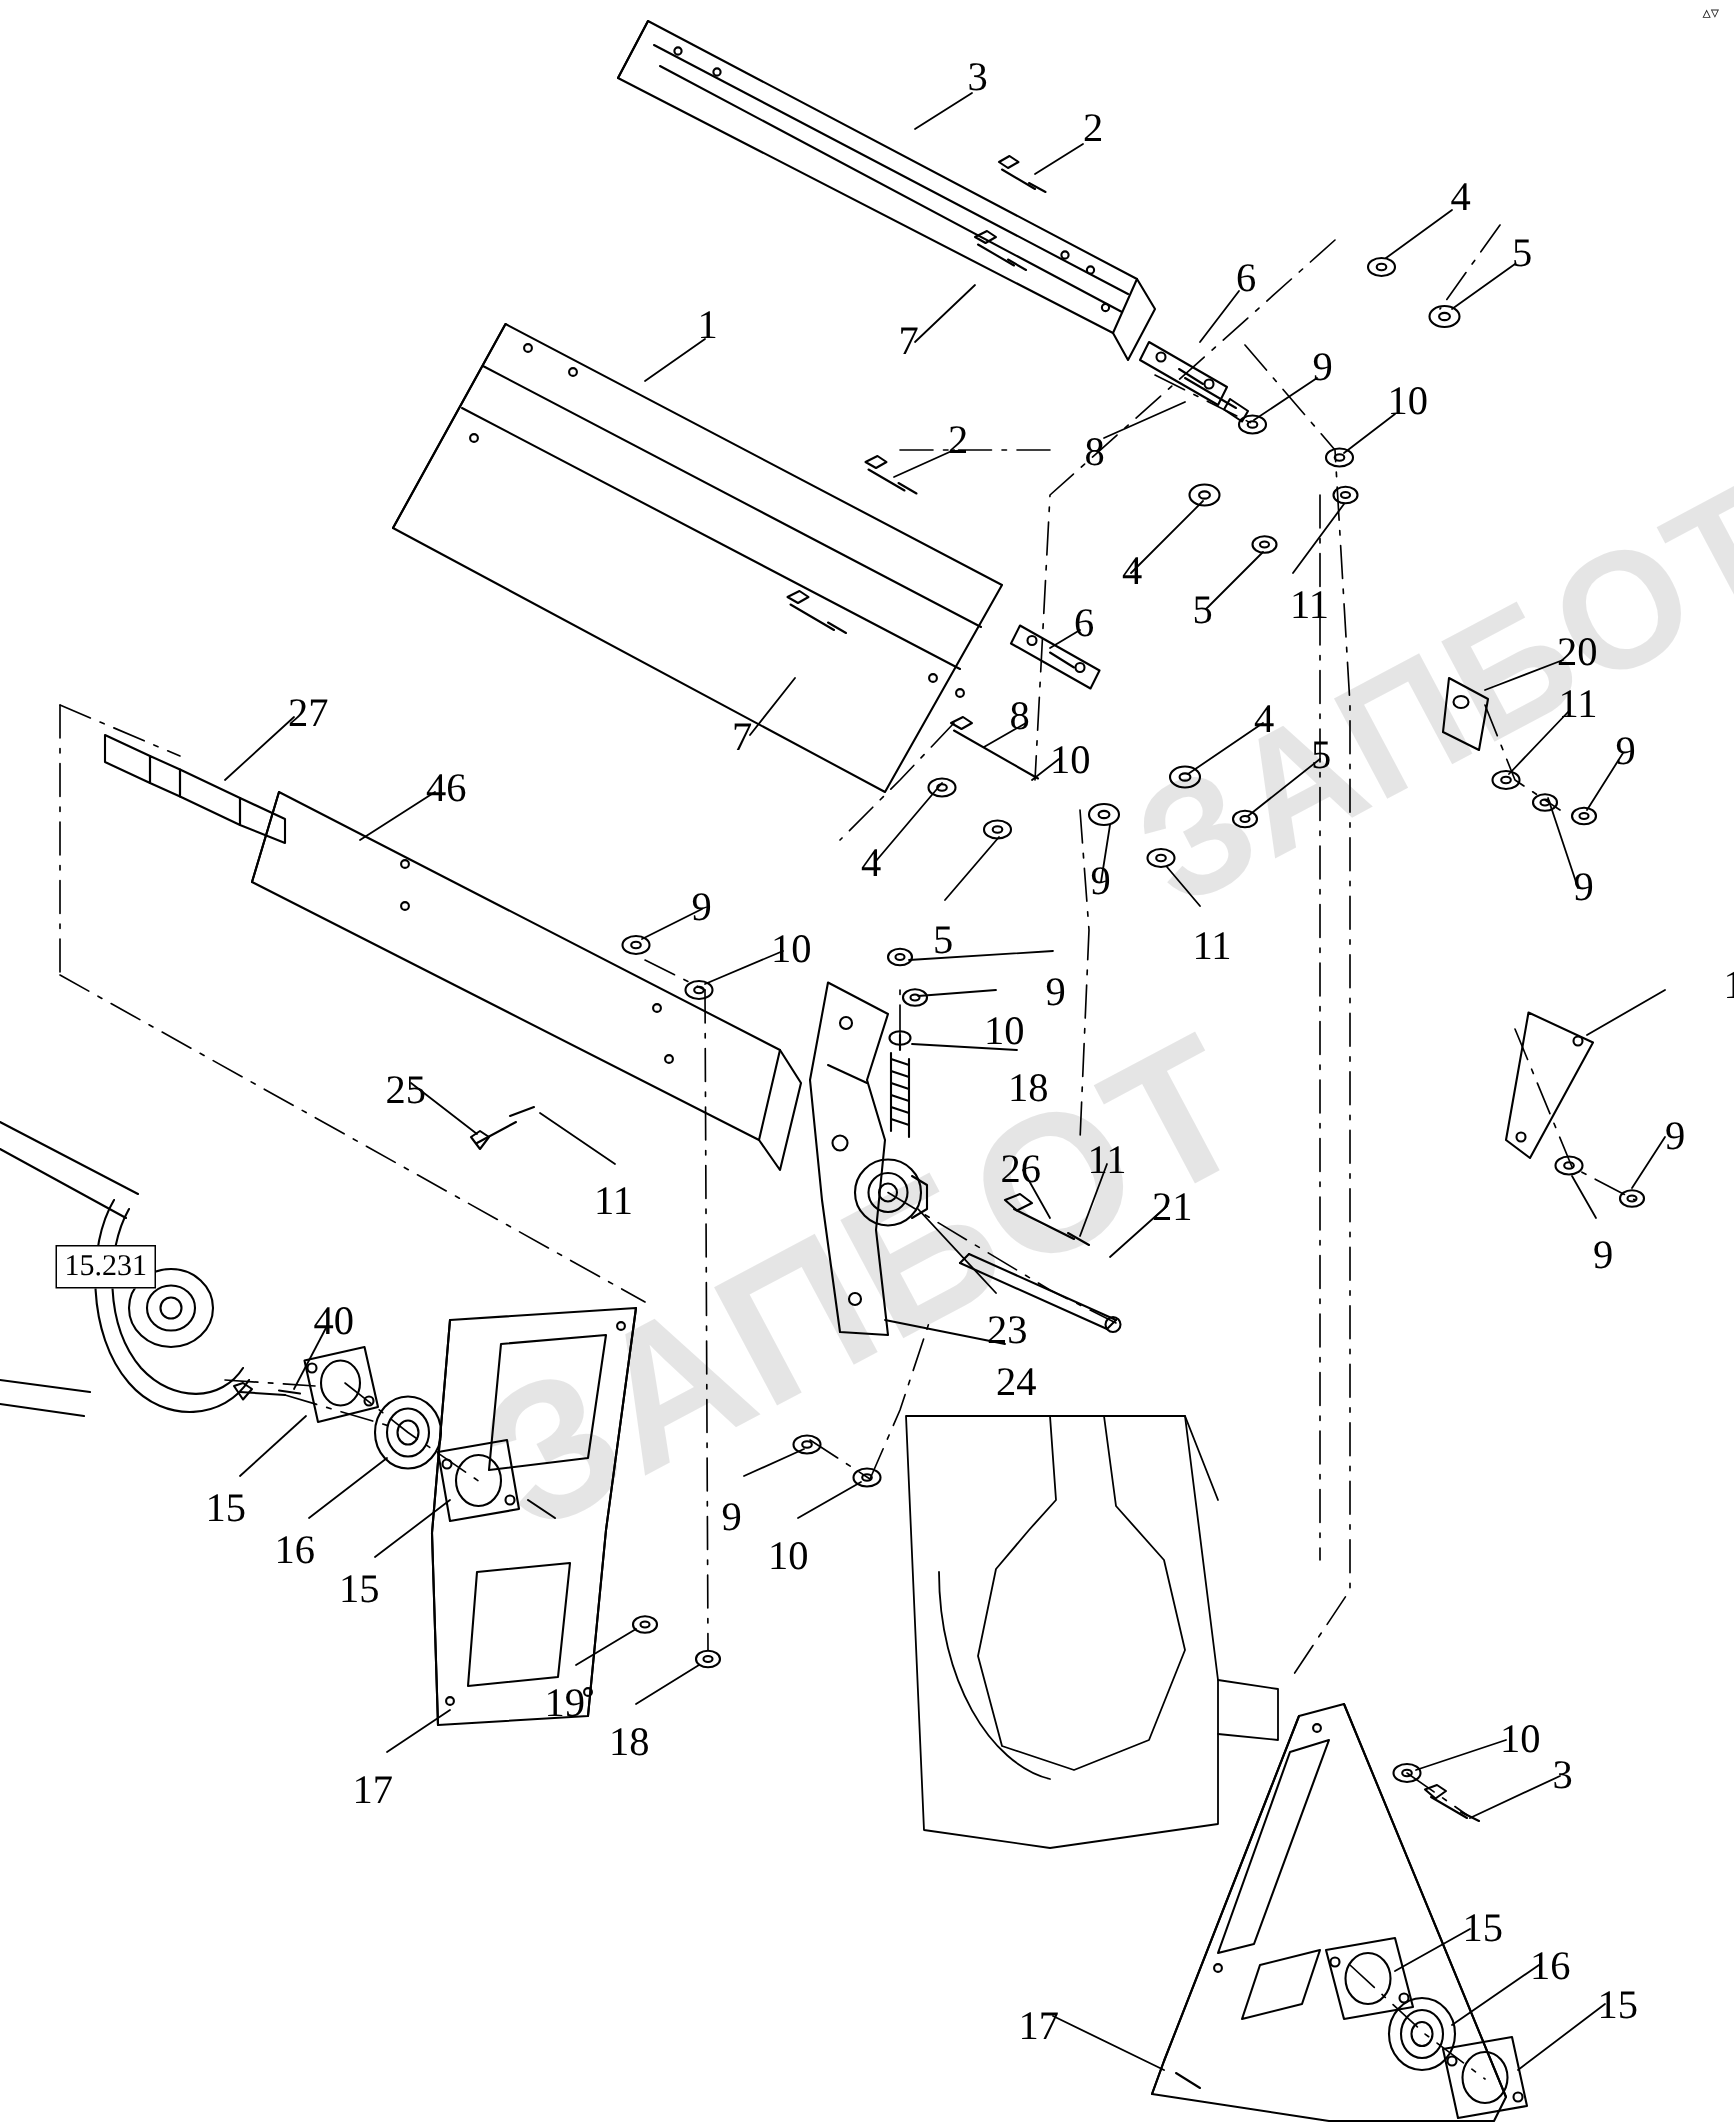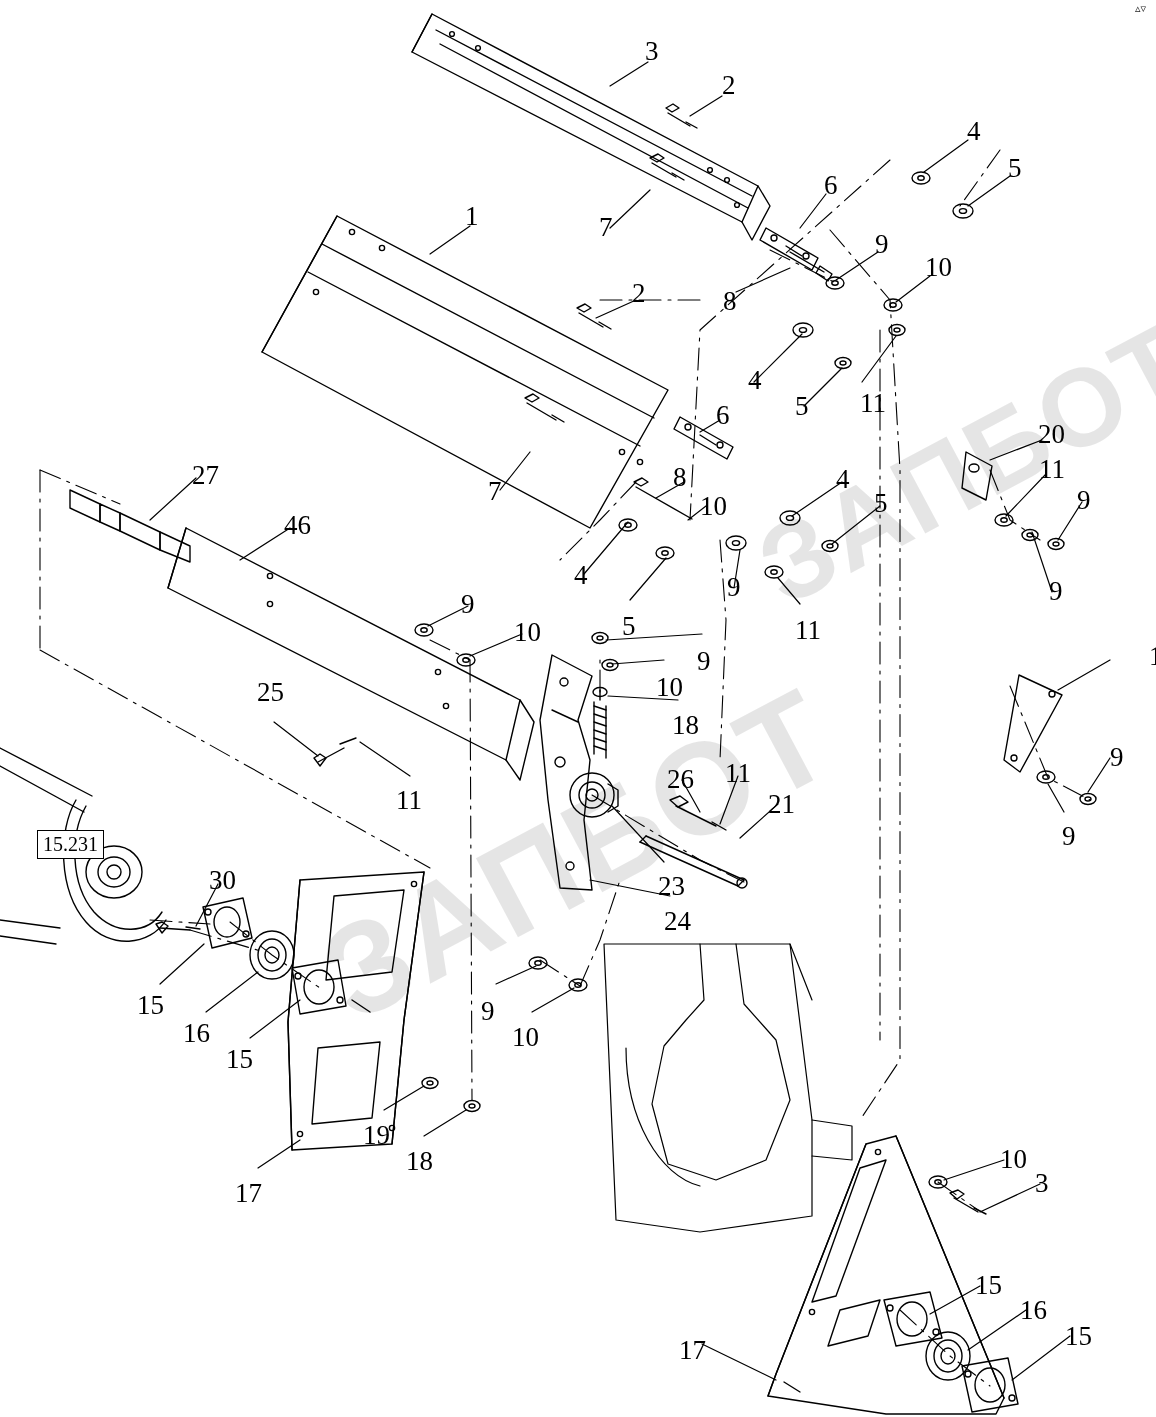--- a/index.html
+++ b/index.html
@@ -441,30 +441,30 @@
   <div class="callout" style="left:727px;top:574px;">9</div>
   <div class="callout" style="left:1049px;top:578px;">9</div>
   <div class="callout" style="left:795px;top:617px;">11</div>
   <div class="callout" style="left:622px;top:613px;">5</div>
   <div class="callout" style="left:461px;top:591px;">9</div>
   <div class="callout" style="left:514px;top:619px;">10</div>
   <div class="callout" style="left:697px;top:648px;">9</div>
   <div class="callout" style="left:656px;top:674px;">10</div>
   <div class="callout" style="left:1113px;top:643px;margin-left:36px;">13</div>
   <div class="callout" style="left:672px;top:712px;">18</div>
-  <div class="callout" style="left:257px;top:679px;">25</div>
+  <div class="callout" style="left:257px;top:713px;">25</div>
   <div class="callout" style="left:1110px;top:744px;">9</div>
   <div class="callout" style="left:396px;top:787px;">11</div>
   <div class="callout" style="left:667px;top:766px;">26</div>
   <div class="callout" style="left:725px;top:760px;">11</div>
   <div class="callout" style="left:768px;top:791px;text-align:center;">21</div>
   <div class="callout" style="left:1062px;top:823px;">9</div>
   <div class="callout" style="left:658px;top:873px;">23</div>
   <div class="callout" style="left:664px;top:908px;text-align:center;">24</div>
-  <div class="callout" style="left:209px;top:867px;">30</div>
+  <div class="callout" style="left:209px;top:867px;">40</div>
   <div class="callout" style="left:137px;top:992px;">15</div>
   <div class="callout" style="left:183px;top:1020px;">16</div>
   <div class="callout" style="left:226px;top:1046px;">15</div>
   <div class="callout" style="left:481px;top:998px;">9</div>
   <div class="callout" style="left:512px;top:1024px;">10</div>
   <div class="callout" style="left:363px;top:1122px;">19</div>
   <div class="callout" style="left:406px;top:1148px;">18</div>
   <div class="callout" style="left:235px;top:1180px;">17</div>
   <div class="callout" style="left:1000px;top:1146px;">10</div>
   <div class="callout" style="left:1035px;top:1170px;">3</div>

